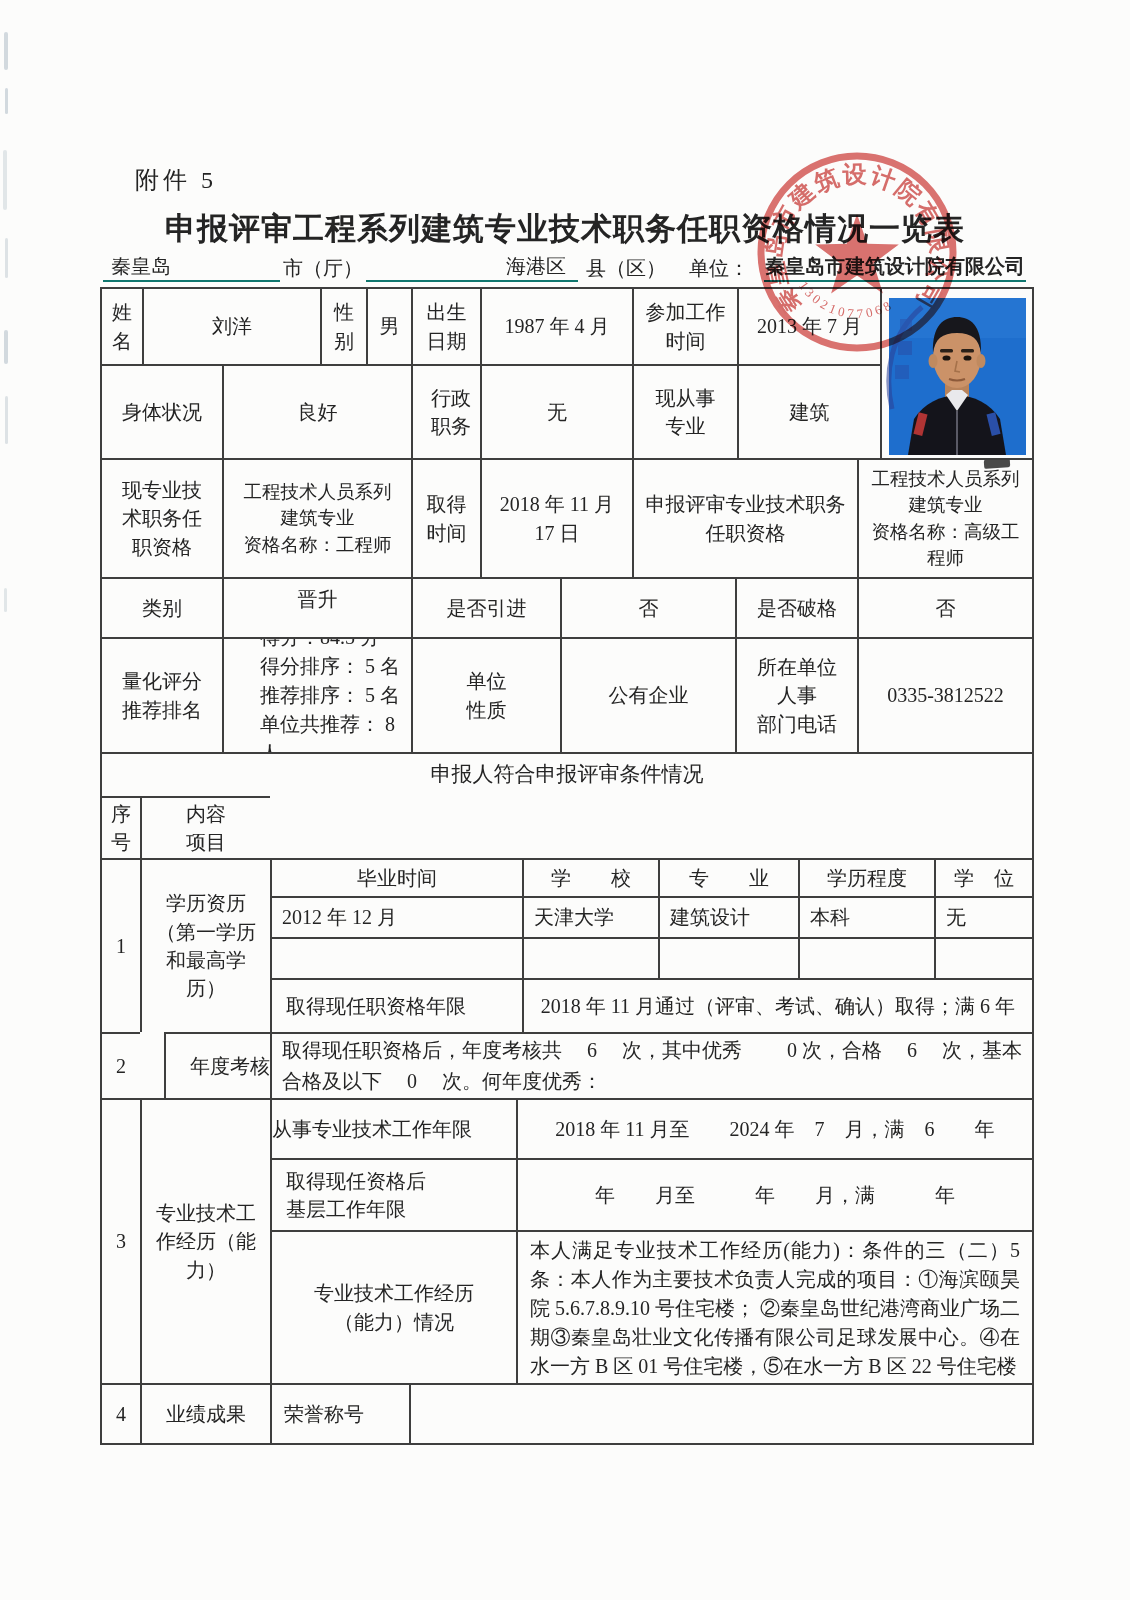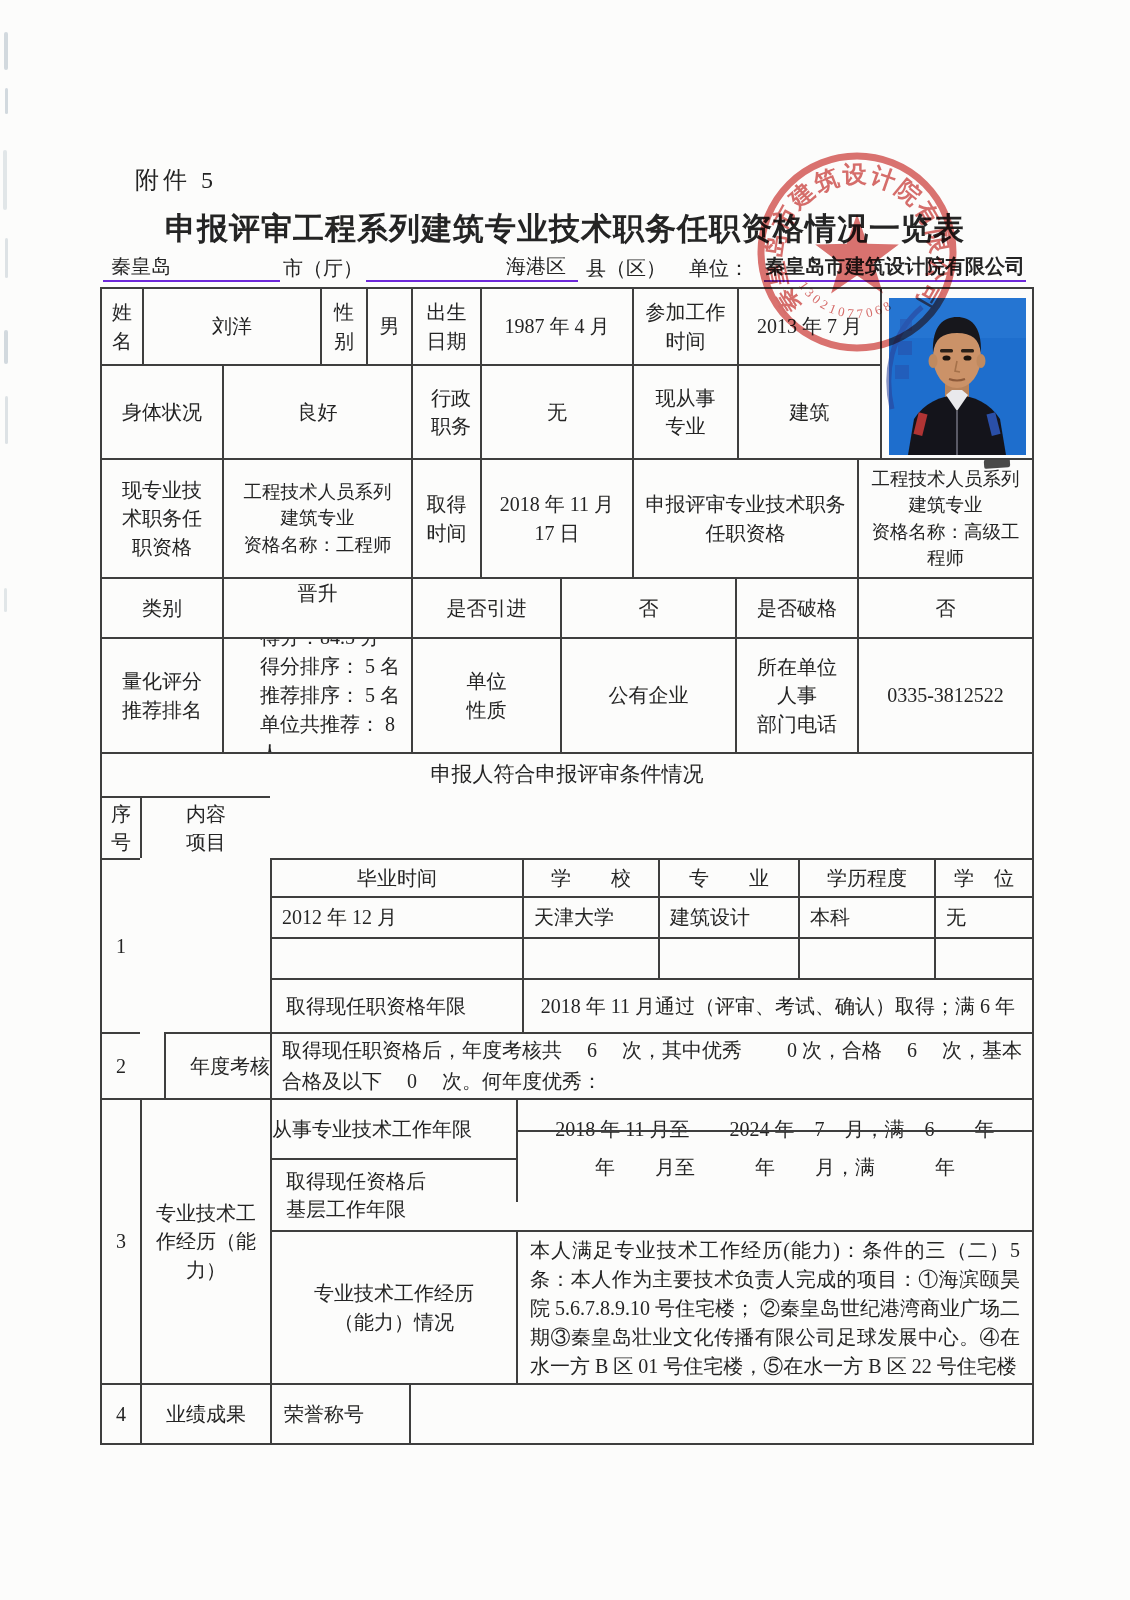--- a/index.html
+++ b/index.html
@@ -10,21 +10,21 @@
     overflow:hidden; margin:0 auto;
   }
   .abs{position:absolute;}
   
   .artifact{position:absolute; background:#aebcc6; opacity:.55; border-radius:2px;}
   
   #attachment{left:135px; top:146px; font-size:24px; letter-spacing:4px;margin-top:18px;}
   #title{left:0; top:208px; width:1130px; text-align:center; font-size:31px; font-weight:700; letter-spacing:1px;}
   #subtitle{left:103px; top:250px; width:960px; height:32px; font-size:20px; display:flex; align-items:flex-end;}
   #subtitle .seg{display:inline-block; box-sizing:border-box; white-space:nowrap;}
-  #subtitle .ul{border-bottom:2px solid #6d28d9;}
+  #subtitle .ul{border-bottom:2px solid #0f766e;}
   
   #table{ left:100px; top:287px; width:932px; height:1156px;
     border-right:2px solid var(--line); border-bottom:2px solid var(--line); }
   .cell{
     position:absolute; box-sizing:border-box;
     border-left:2px solid var(--line); border-top:2px solid var(--line);
     display:flex; align-items:center; justify-content:center;
     text-align:center; white-space:pre-line; font-size:20px; line-height:1.42;
     color:var(--ink); overflow:hidden;
   }
@@ -126,21 +126,21 @@
     <div class="cell" style="left:380px;top:171px;width:152px;height:119px;">2018 年 11 月
 17 日</div>
     <div class="cell" style="left:532px;top:171px;width:225px;height:119px;">申报评审专业技术职务
 任职资格</div>
     <div class="cell small" style="left:757px;top:171px;width:175px;height:119px;">工程技术人员系列
 建筑专业
 资格名称：高级工
 程师</div>
 
     <div class="cell" style="left:0;top:290px;width:122px;height:60px;">类别</div>
-    <div class="cell" style="left:122px;top:290px;width:189px;height:60px;align-items:flex-start;padding-top:0;">晋升</div>
+    <div class="cell" style="left:122px;top:290px;width:189px;height:60px;align-items:flex-start;padding-top:6px;">晋升</div>
     <div class="cell" style="left:311px;top:290px;width:149px;height:60px;">是否引进</div>
     <div class="cell" style="left:460px;top:290px;width:175px;height:60px;">否</div>
     <div class="cell" style="left:635px;top:290px;width:122px;height:60px;">是否破格</div>
     <div class="cell" style="left:757px;top:290px;width:175px;height:60px;">否</div>
 
     <div class="cell" style="left:0;top:350px;width:122px;height:115px;">量化评分
 推荐排名</div>
     <div class="cell left" style="left:122px;top:350px;width:189px;height:115px;padding-left:36px;line-height:1.45;">得分：84.5 分
 得分排序：  5 名
 推荐排序：  5 名
@@ -154,20 +154,24 @@
     <div class="cell" style="left:757px;top:350px;width:175px;height:115px;">0335-3812522</div>
 
     <div class="cell" style="left:0;top:465px;width:932px;height:44px;font-size:21px;">申报人符合申报评审条件情况</div>
 
     <div class="cell" style="left:0;top:509px;width:40px;height:62px;">序
 号</div>
     <div class="cell" style="left:40px;top:509px;width:130px;height:62px;">内容
 项目</div>
 
     <div class="cell" style="left:0;top:571px;width:40px;height:174px;">1</div>
+    <div class="cell" style="left:40px;top:571px;width:130px;height:174px;">学历资历
+（第一学历
+和最高学
+历）</div>
 
     <div class="cell" style="left:170px;top:571px;width:252px;height:38px;">毕业时间</div>
     <div class="cell" style="left:422px;top:571px;width:136px;height:38px;">学　　校</div>
     <div class="cell" style="left:558px;top:571px;width:140px;height:38px;">专　　业</div>
     <div class="cell" style="left:698px;top:571px;width:136px;height:38px;">学历程度</div>
     <div class="cell" style="left:834px;top:571px;width:98px;height:38px;">学　位</div>
 
     <div class="cell left" style="left:170px;top:609px;width:252px;height:41px;padding-left:10px;">2012 年 12 月</div>
     <div class="cell left" style="left:422px;top:609px;width:136px;height:41px;padding-left:10px;">天津大学</div>
     <div class="cell left" style="left:558px;top:609px;width:140px;height:41px;padding-left:10px;">建筑设计</div>
@@ -191,21 +195,21 @@
     <div class="cell" style="left:0;top:811px;width:40px;height:285px;">3</div>
     <div class="cell" style="left:40px;top:811px;width:130px;height:285px;">专业技术工
 作经历（能
 力）</div>
 
     <div class="cell left" style="left:170px;top:811px;width:246px;height:60px;padding-left:0;">从事专业技术工作年限</div>
     <div class="cell" style="left:416px;top:811px;width:516px;height:60px;">2018 年 11 月至　　2024 年　7　月，满　6　　年</div>
 
     <div class="cell left" style="left:170px;top:871px;width:246px;height:72px;padding-left:14px;">取得现任资格后
 基层工作年限</div>
-    <div class="cell" style="left:416px;top:843px;width:516px;height:72px;">年　　月至　　　年　　月，满　　　年</div>
+    <div class="cell" style="left:416px;top:871px;width:516px;height:72px;">年　　月至　　　年　　月，满　　　年</div>
 
     <div class="cell" style="left:170px;top:943px;width:246px;height:153px;">专业技术工作经历
 （能力）情况</div>
     <div class="cell left" style="left:416px;top:943px;width:516px;height:153px;padding:4px 12px;text-align:justify;line-height:29px;align-items:flex-start;">本人满足专业技术工作经历(能力)：条件的三（二）5 条：本人作为主要技术负责人完成的项目：①海滨颐昊院 5.6.7.8.9.10 号住宅楼； ②秦皇岛世纪港湾商业广场二期③秦皇岛壮业文化传播有限公司足球发展中心。④在水一方 B 区 01 号住宅楼，⑤在水一方 B 区 22 号住宅楼</div>
 
     <div class="cell" style="left:0;top:1096px;width:40px;height:60px;">4</div>
     <div class="cell" style="left:40px;top:1096px;width:130px;height:60px;">业绩成果</div>
     <div class="cell left" style="left:170px;top:1096px;width:139px;height:60px;padding-left:12px;">荣誉称号</div>
     <div class="cell" style="left:309px;top:1096px;width:623px;height:60px;"></div>
   </div>

